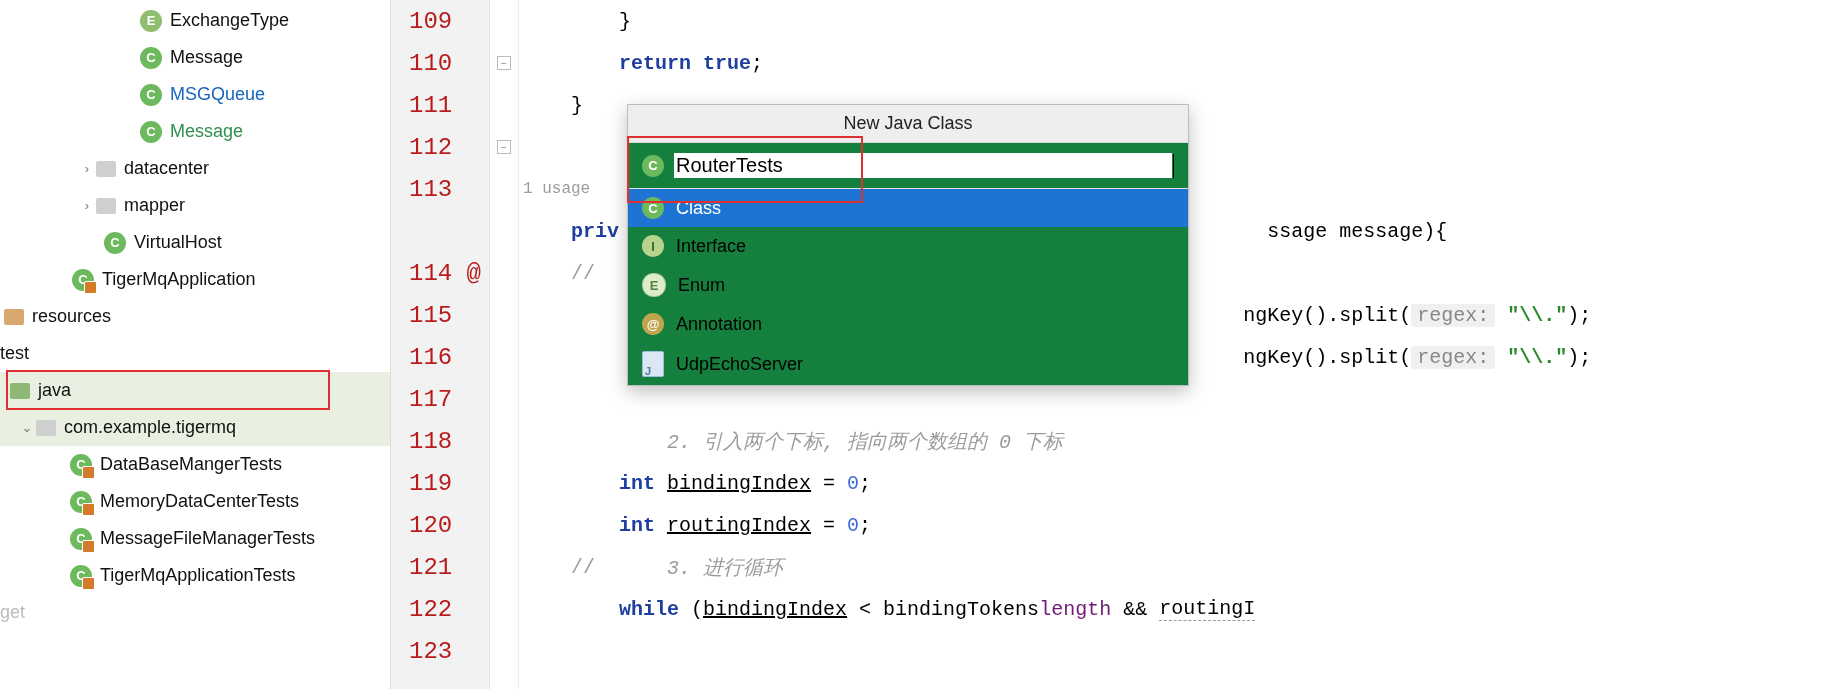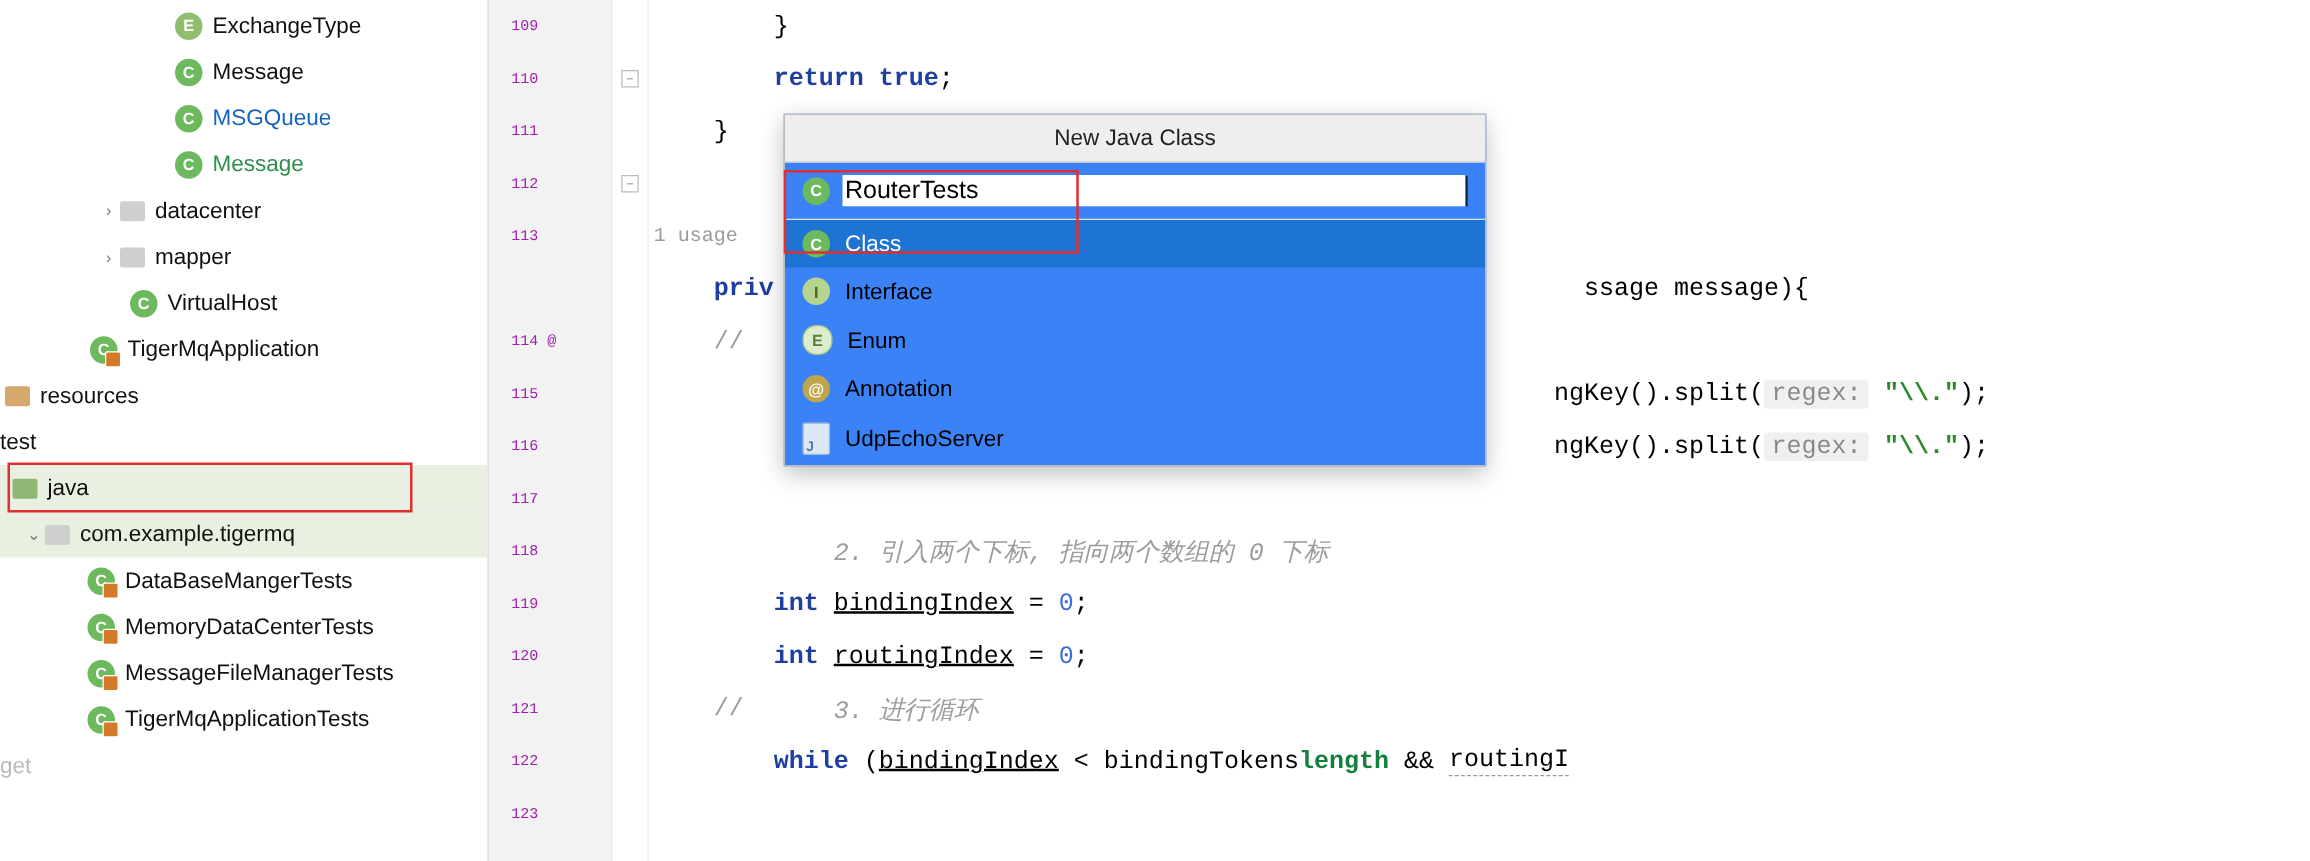--- a/index.html
+++ b/index.html
@@ -19,37 +19,37 @@
   .fold-ico.pkg{background:#cfcfcf}
   .fold-ico.src{background:#d7a86e}
   .fold-ico.testf{background:#8db773}
   .txt{color:#111}
   .txt.link{color:#1565c0}
   .txt.cur{color:#2f8f4e}
   .highlight-box{position:absolute;border:2px solid #e02f2f;pointer-events:none}
   .hl-pkg{left:6px;top:370px;width:320px;height:36px}
   
   .gutter{width:98px;flex:0 0 98px;background:#f2f2f2;border-left:1px solid #dcdcdc;border-right:1px solid #e6e6e6;padding-top:0}
-  .gline{height:42px;display:flex;align-items:center;justify-content:flex-start;padding-left:18px;color:#a21caf;font-family:Consolas,"Courier New",monospace;font-size:12px}
+  .gline{height:42px;display:flex;align-items:center;justify-content:flex-start;padding-left:18px;color:#b91c1c;font-family:Consolas,"Courier New",monospace;font-size:24px}
   .fold-col{width:28px;flex:0 0 28px;background:#fff;border-right:1px solid #eee}
   .frow{height:42px;display:flex;align-items:center;justify-content:center;color:#b9b9b9;font-size:12px}
   .frow .box{width:12px;height:12px;border:1px solid #bcbcbc;display:flex;align-items:center;justify-content:center;font-size:10px;color:#888;background:#fff}
   .editor{flex:1;position:relative;font-family:Consolas,"Courier New",monospace;font-size:20px;overflow:hidden}
   .eline{height:42px;display:flex;align-items:center;white-space:pre;padding-left:4px}
   .eline .ann{color:#9c9c9c;font-size:20px}
   .eline .com{color:#9c9c9c;font-style:italic}
   .eline .us{color:#9c9c9c;font-size:16px}
   .kw{color:#1e3fa0;font-weight:700}
   .str{color:#2a8a2a;font-weight:700}
   .num{color:#3b6bd4}
   .und{text-decoration:underline}
   .dotted{border-bottom:1px dashed #999}
   .hint{background:#eef0f2;color:#888;border-radius:3px;padding:0 6px;}
   
-  .popup{position:absolute;left:627px;top:91px;width:560px;background:#3b82f6;border:1px solid #bcbcbc;box-shadow:0 6px 18px rgba(0,0,0,.25);font-size:18px;z-index:10}
+  .popup{position:absolute;left:627px;top:104px;width:560px;background:#15803d;border:1px solid #bcbcbc;box-shadow:0 6px 18px rgba(0,0,0,.25);font-size:18px;z-index:10}
   .popup-title{background:#eeeeee;border-bottom:1px solid #d6d6d6;text-align:center;padding:8px 0;color:#222}
   .popup-input{display:flex;align-items:center;padding:10px 14px;border-bottom:1px solid #e1e1e1}
   .popup-input input{border:none;outline:none;font-size:20px;flex:1;font-family:inherit}
   .popup-list{}
   .popup-item{display:flex;align-items:center;padding:8px 14px;gap:12px}
   .popup-item.sel{background:#1e74d2;color:#fff}
   .pico{width:22px;height:22px;border-radius:11px;display:inline-flex;align-items:center;justify-content:center;font-weight:700;font-size:13px}
   .pico.c{background:#6db95d;color:#fff}
   .pico.i{background:#b7d48e;color:#3a6b2a}
   .pico.e{background:#ddeccd;color:#5b7f3e;border:1px solid #a7c78a}
@@ -203,21 +203,21 @@
     <div class="eline"><span class="us">1 usage</span></div>
     <div class="eline"><span>    </span><span class="kw">priv</span><span style="visibility:hidden">XXXXXXXXXXXXXXXXXXXXXXXXXXXXXXXXXXXXXXXXXXXXXXXXXXXXXX</span><span>ssage message){</span></div>
     <div class="eline"><span class="ann">    //</span></div>
     <div class="eline"><span style="visibility:hidden">XXXXXXXXXXXXXXXXXXXXXXXXXXXXXXXXXXXXXXXXXXXXXXXXXXXXXXXXXXXX</span><span>ngKey().split(</span><span class="hint">regex:</span><span class="str"> "\\."</span><span>);</span></div>
     <div class="eline"><span style="visibility:hidden">XXXXXXXXXXXXXXXXXXXXXXXXXXXXXXXXXXXXXXXXXXXXXXXXXXXXXXXXXXXX</span><span>ngKey().split(</span><span class="hint">regex:</span><span class="str"> "\\."</span><span>);</span></div>
     <div class="eline"></div>
     <div class="eline"><span>            </span><span class="com">2. 引入两个下标, 指向两个数组的 0 下标</span></div>
     <div class="eline"><span>        </span><span class="kw">int </span><span class="und">bindingIndex</span><span> = </span><span class="num">0</span><span>;</span></div>
     <div class="eline"><span>        </span><span class="kw">int </span><span class="und">routingIndex</span><span> = </span><span class="num">0</span><span>;</span></div>
     <div class="eline"><span class="ann">    //      </span><span class="com">3. 进行循环</span></div>
-    <div class="eline"><span>        </span><span class="kw">while</span><span> (</span><span class="und">bindingIndex</span><span> &lt; </span><span>bindingTokens</span><span></span><span style="color:#15803d;font-weight:700">length</span><span> &amp;&amp; </span><span class="dotted">routingI</span></div>
+    <div class="eline"><span>        </span><span class="kw">while</span><span> (</span><span class="und">bindingIndex</span><span> &lt; </span><span>bindingTokens</span><span></span><span style="color:#701a75;font-weight:400">length</span><span> &amp;&amp; </span><span class="dotted">routingI</span></div>
   </div>
 
   <div class="popup">
     <div class="popup-title">New Java Class</div>
     <div class="popup-input">
       <span class="pico c">C</span>
       <span style="width:10px"></span>
       <input id="popup-input" placeholder="Name" value="RouterTests" style="">
       <span class="cursor"></span>
     </div>

